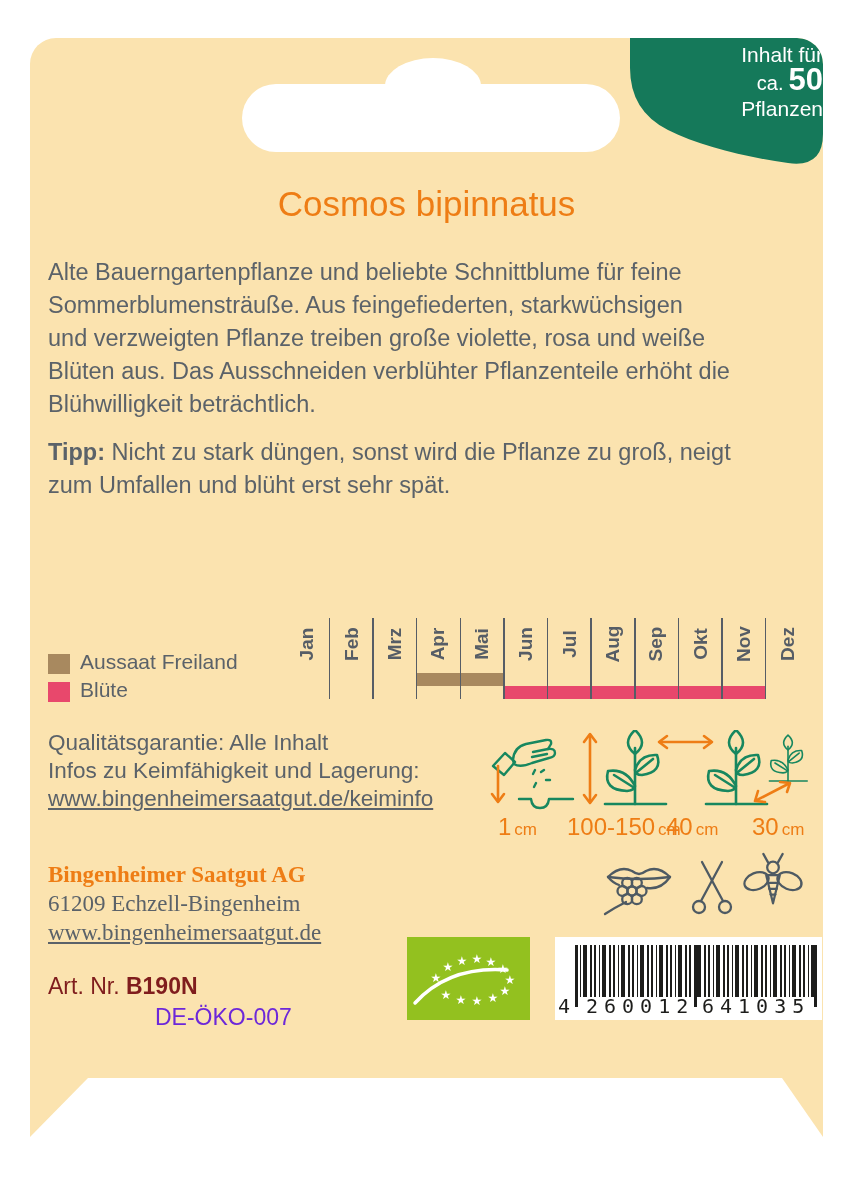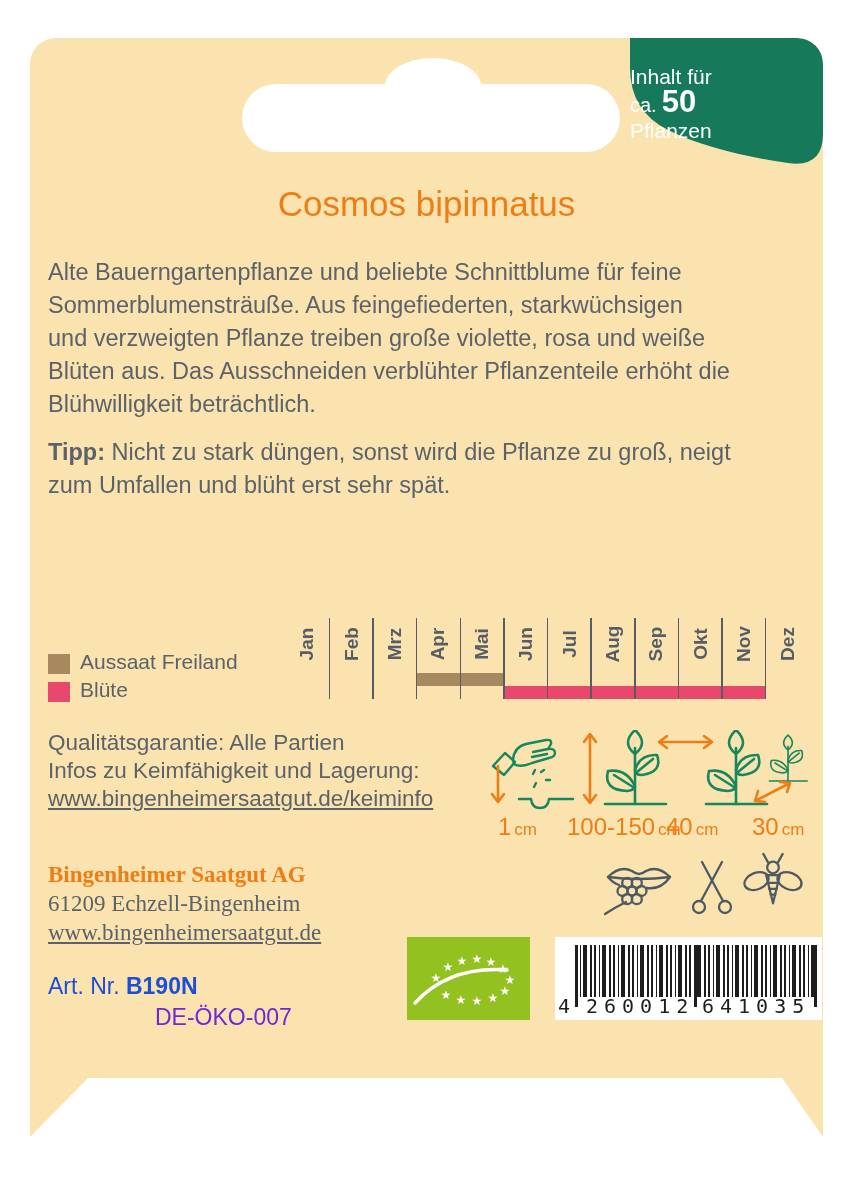--- a/index.html
+++ b/index.html
@@ -6,21 +6,21 @@
   .page{position:relative;width:853px;height:1200px;background:#ffffff;overflow:hidden;
         font-family:"Liberation Sans","DejaVu Sans",sans-serif;}
   .card{position:absolute;left:30px;top:38px;width:793px;height:1099px;
         background:#fbe3af;border-radius:26px 26px 0 0;overflow:hidden;}
   .abs{position:absolute;}
   
   .slot-pill{left:212px;top:46px;width:378px;height:68px;background:#fff;border-radius:34px;}
   .slot-bump{left:355px;top:20px;width:96px;height:28px;background:#fff;border-radius:50% 50% 0 0/100% 100% 0 0;}
   
   .badge-svg{left:600px;top:0;width:193px;height:135px;}
-  .badge-text{left:600px;top:25px;width:193px;text-align:left;color:#fff;}
+  .badge-text{left:600px;top:3px;width:193px;text-align:right;color:#fff;}
   .badge-text .l1,.badge-text .l3{font-size:21px;line-height:27px;}
   .badge-text .l2{font-size:20px;line-height:24px;}
   .badge-text .count{font-size:31px;font-weight:bold;margin-left:5px;}
   
   .title{left:0;top:146px;width:793px;text-align:center;color:#ee7d15;font-size:35px;}
   
   .body-text{left:18px;top:221px;color:#5b6269;font-size:23.5px;}
   .body-text div{height:33px;white-space:nowrap;}
   .tip-text{left:18px;top:401px;color:#5b6269;font-size:23.5px;}
   .tip-text div{height:33px;white-space:nowrap;}
@@ -57,21 +57,21 @@
   .barcode{left:525px;top:899px;width:267px;height:83px;background:#fff;}
   .bars{position:absolute;left:20px;top:8px;width:242px;height:52px;
         background:repeating-linear-gradient(90deg,#1d1d1b 0 2px,transparent 2px 5px,#1d1d1b 5px 6px,transparent 6px 8px,#1d1d1b 8px 12px,transparent 12px 15px,#1d1d1b 15px 17px,transparent 17px 19px);}
   .guard{position:absolute;top:8px;width:2.5px;height:62px;background:#1d1d1b;}
   .bc-digits{position:absolute;top:57px;left:0;width:267px;color:#1d1d1b;
              font-family:"DejaVu Sans Mono","Liberation Mono",monospace;font-size:20px;}
   .bc-digits .lead{position:absolute;left:3px;}
   .bc-digits .g1{position:absolute;left:31px;letter-spacing:6px;}
   .bc-digits .g2{position:absolute;left:147px;letter-spacing:6px;}
   
-  .artnr{left:18px;top:935px;color:#1d4ed8;font-size:23px;}
+  .artnr{left:18px;top:935px;color:#7f1d1d;font-size:23px;}
   .eco{left:125px;top:966px;color:#6d28d9;font-size:23px;}
   
   .flap{left:0;top:1040px;width:793px;height:59px;background:#fff;
         clip-path:polygon(58px 0,752px 0,793px 59px,0 59px);}
 </style>
 </head>
 <body>
 
 <div class="page">
   <div class="card">
@@ -160,21 +160,21 @@
         <div class="swatch" style="background:#a8895f"></div>
         <span>Aussaat Freiland</span>
       </div>
       <div class="legend-row">
         <div class="swatch" style="background:#e8486c"></div>
         <span>Blüte</span>
       </div>
     </div>
 
     <div class="abs quality">
-      <div>Qualitätsgarantie: Alle Partien</div>
+      <div>Qualitätsgarantie: Alle Inhalt</div>
       <div>Infos zu Keimfähigkeit und Lagerung:</div>
       <div class="underline">www.bingenheimersaatgut.de/keiminfo</div>
     </div>
 
     <svg class="abs sow-svg" viewBox="0 0 325 82">
       <defs>
         <g id="plant" stroke="#17875f" stroke-width="2.6" fill="none" stroke-linecap="round" stroke-linejoin="round">
           <line x1="35" y1="74" x2="35" y2="18"></line>
           <path d="M35 24 Q21 13 35 0 Q49 13 35 24 Z"></path>
           <path d="M35 40 Q40 24 57 25 Q63 42 42 45 Q35 45 35 40 Z"></path>

